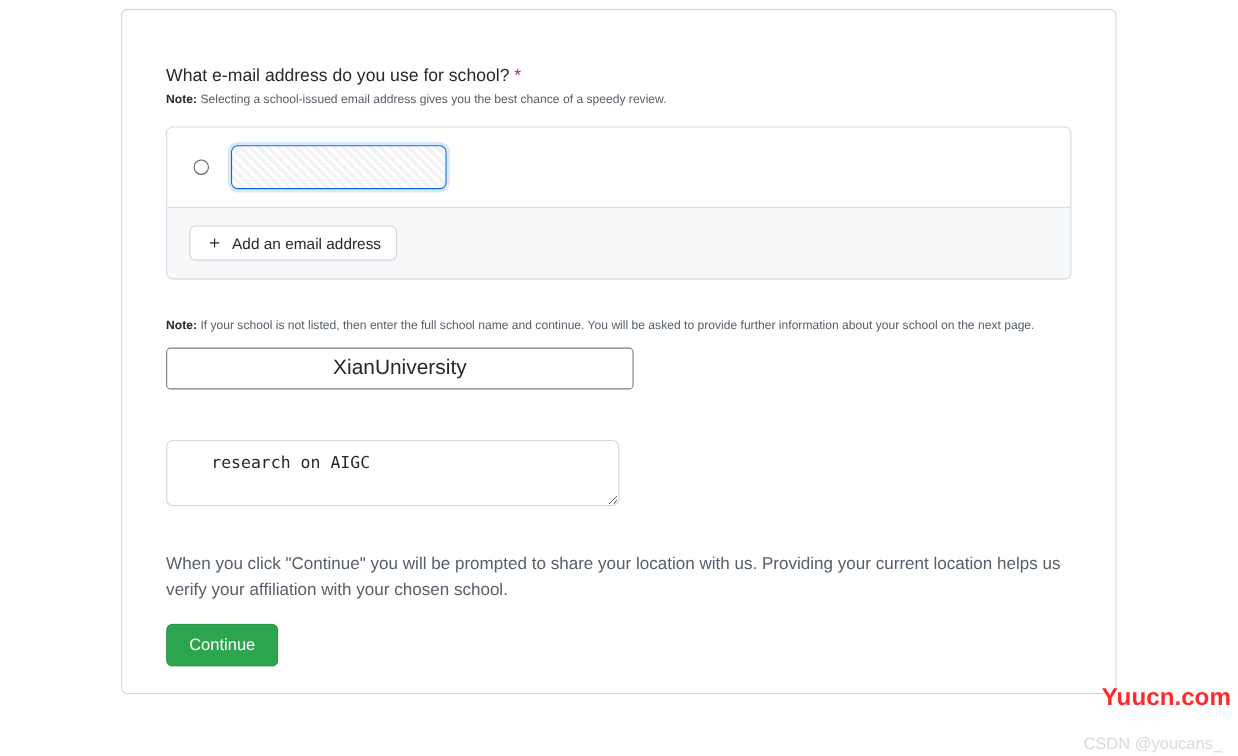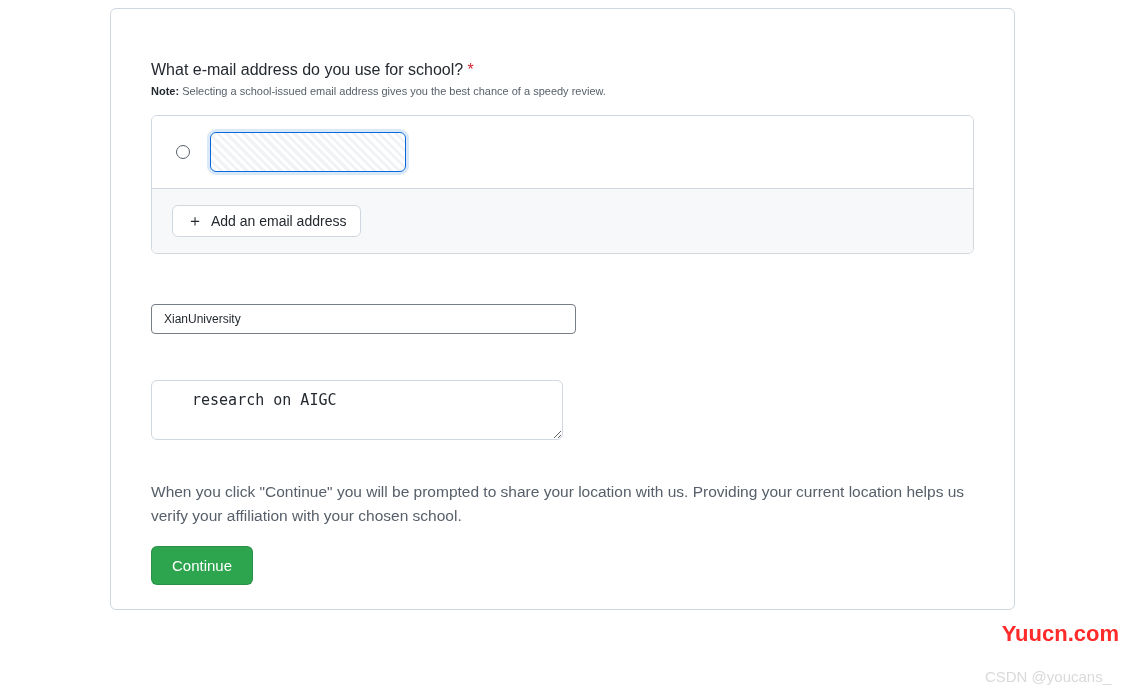--- a/index.html
+++ b/index.html
@@ -77,23 +77,24 @@
     color: #24292f;
     cursor: pointer;
   }
   .plus { font-size: 16px; line-height: 1; }
   .text-input {
     width: 425px;
     max-width: 100%;
     border: 1px solid #777e86;
     border-radius: 4px;
     padding: 7px 12px;
-    font-size: 12px;
+    font-size: 19px;
     color: #24292f;
     background: #fff;
+    text-align: center;
   }
   .textarea {
     width: 412px;
     height: 60px;
     border: 1px solid #d0d7de;
     border-radius: 6px;
     padding: 10px 12px;
     font-size: 15px;
     color: #24292f;
     resize: both;
@@ -154,20 +155,24 @@
         <button class="add-btn">
           <span class="plus">＋</span>
           <span>Add an email address</span>
         </button>
       </div>
     </div>
   </div>
 
   
   <div class="section">
+    <p class="note">
+      <b>Note:</b>
+      <span>If your school is not listed, then enter the full school name and continue. You will be asked to provide further information about your school on the next page.</span>
+    </p>
     <input class="text-input" style="margin-top: 14px;" type="text" value="XianUniversity">
   </div>
 
   
   <div class="section">
     <textarea class="textarea" style="margin-top: 10px; padding-left: 40px;">research on AIGC</textarea>
   </div>
 
   
   <p class="disclaimer">When you click "Continue" you will be prompted to share your location with us. Providing your current location helps us verify your affiliation with your chosen school.</p>

